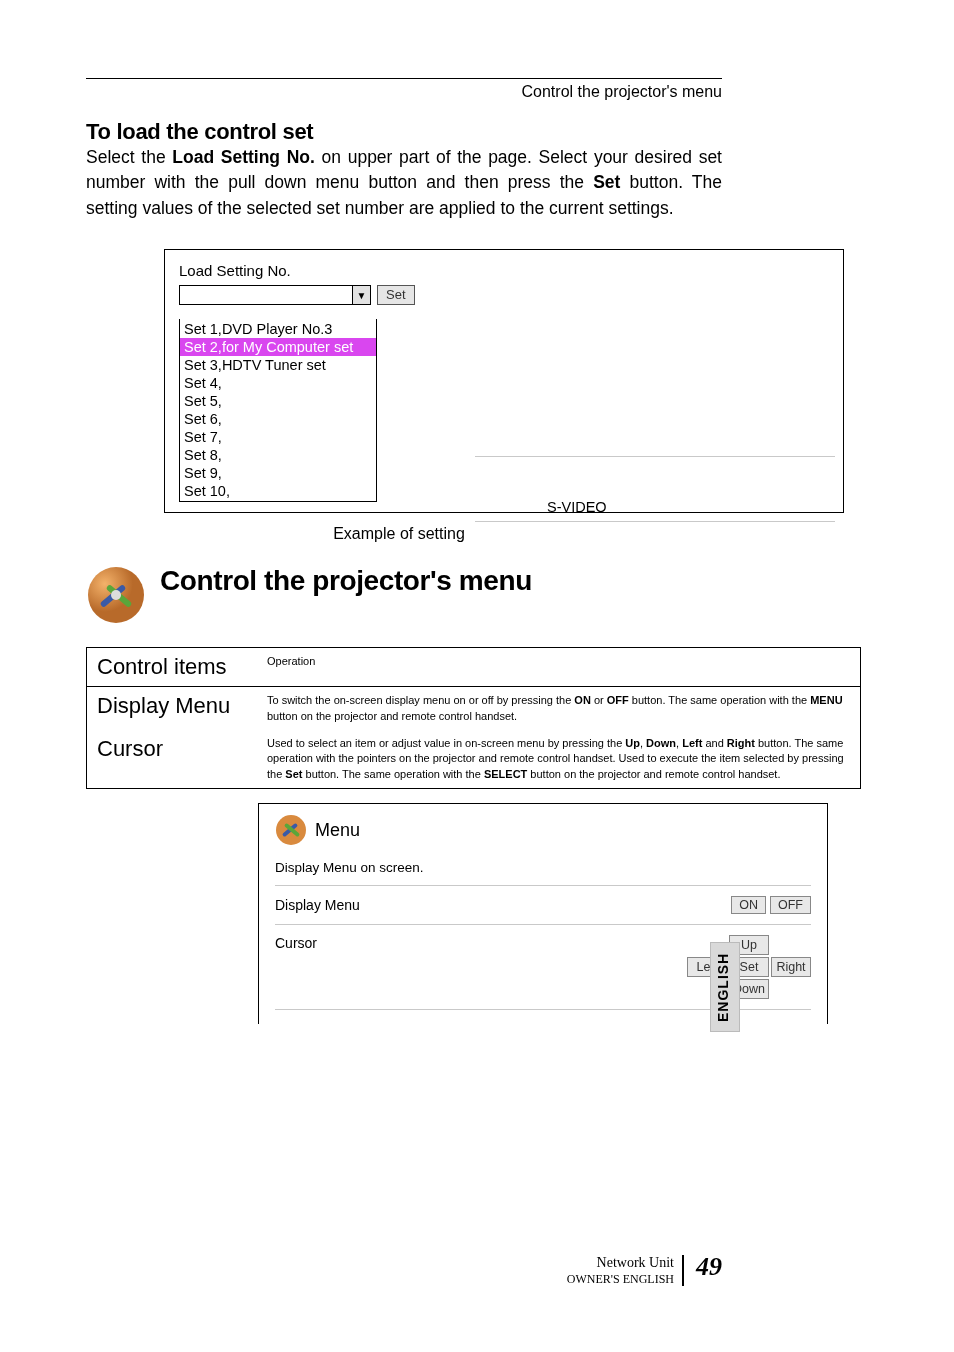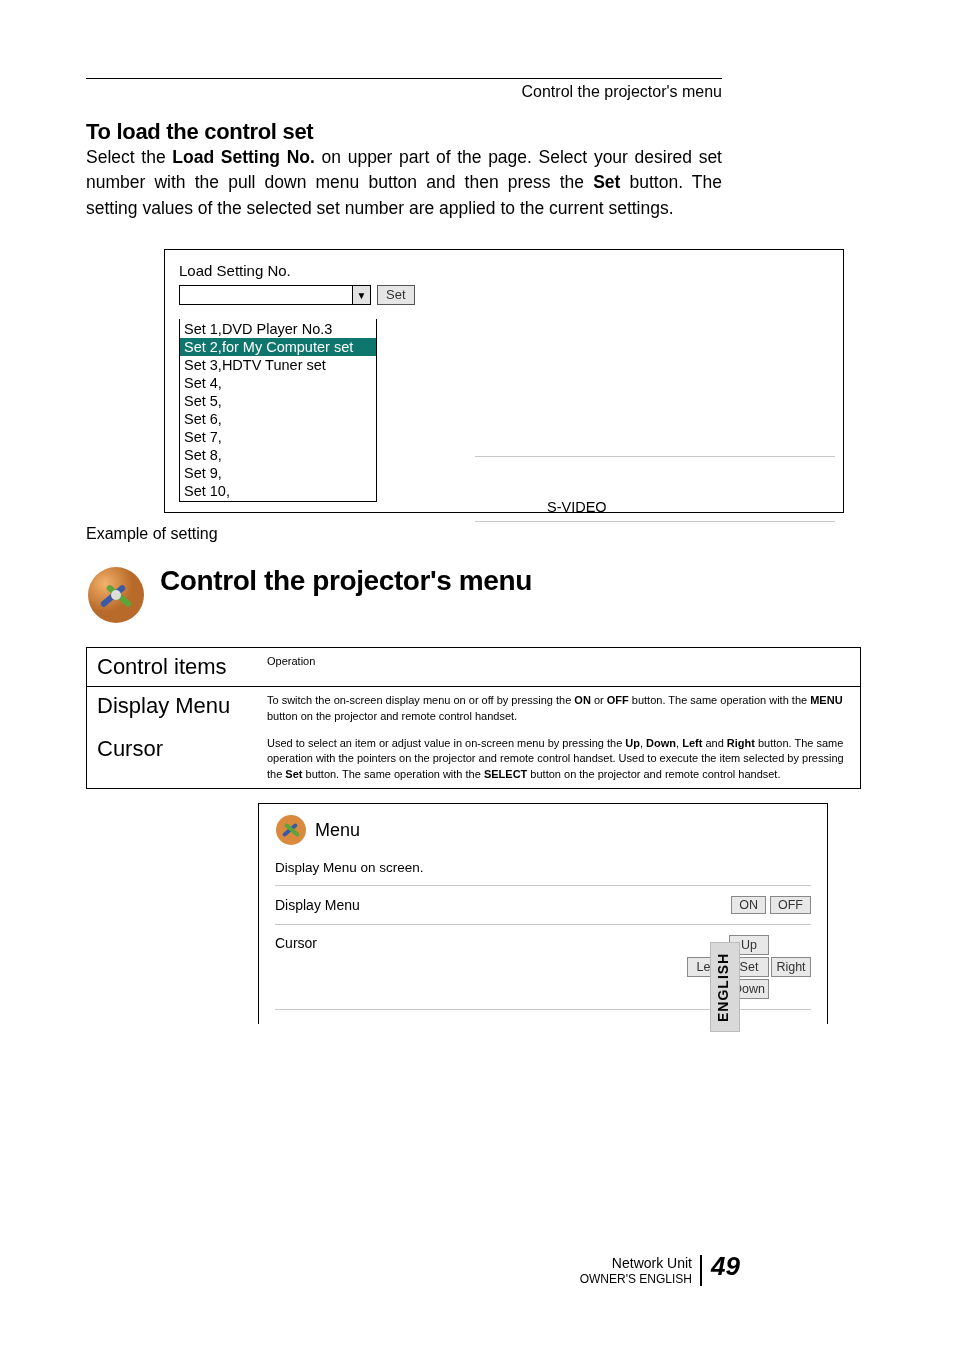--- a/index.html
+++ b/index.html
@@ -88,36 +88,36 @@
     border-top: none;
     font-size: 14.5px;
     padding: 1px 0;
     background: #fff;
     margin-top: 10px;
     margin-left: 14px;
     margin-bottom: 10px;
   }
   .dropdown-list .opt { padding: 0 4px; line-height: 18px; }
   .dropdown-list .opt.highlight {
-    background: #0f766e;
+    background: #d946ef;
     color: #fff;
   }
   .svideo-area {
     position: absolute;
     left: 310px;
     top: 206px;
     width: 360px;
     padding: 6px 0;
     font-size: 14.5px;
     border-top: 1px solid #c9c9c9;
     border-bottom: 1px solid #c9c9c9;
   }
   .svideo-area .sep { height: 36px; }
   .caption-right {
-    text-align: left;
+    text-align: center;
     font-size: 16px;
     padding-right: 10px;
     margin-top: 12px;
     margin-bottom: 22px;
   }
   .icon-row {
     display: flex;
     gap: 14px;
     align-items: flex-start;
   }
@@ -199,25 +199,26 @@
     writing-mode: vertical-rl;
     text-align: center;
     font-weight: 700;
     font-size: 14px;
     letter-spacing: 1px;
     padding: 8px 4px;
     transform: rotate(180deg);
   }
   .footer {
     position: absolute;
-    right: 46px;
+    right: 64px;
     bottom: 66px;
     text-align: right;
     font-size: 14px;
     line-height: 1.2;
+    font-family: Liberation Serif, serif;
   }
   .footer .num {
     font-size: 26px;
     font-weight: 700;
     font-style: italic;
     position: absolute;
     right: -2px;
     top: -4px;
   }
   .footer .lines {

